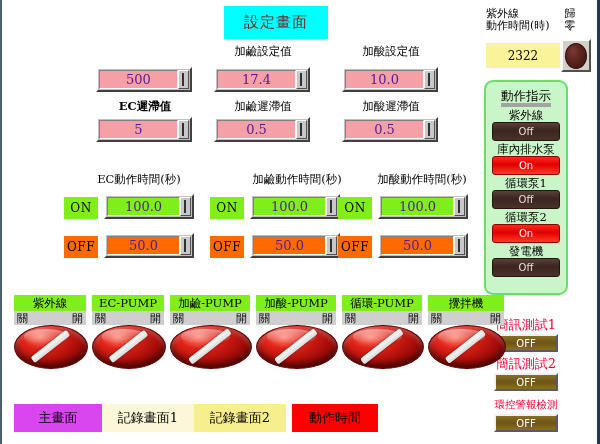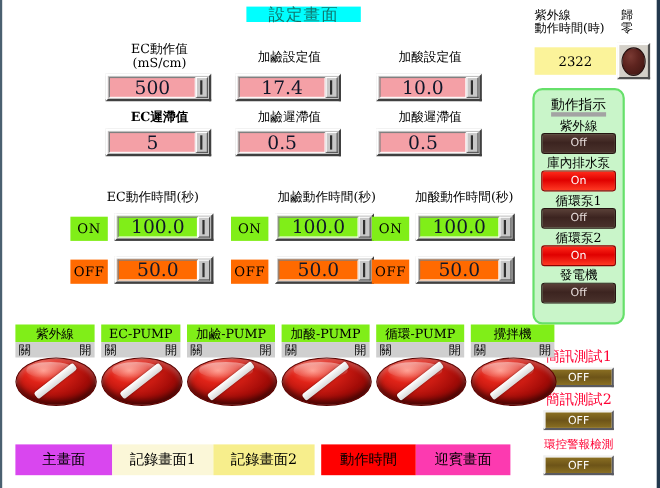--- a/index.html
+++ b/index.html
@@ -14,24 +14,24 @@
     position:absolute;left:0;top:0;width:600px;height:444px;
     background:#ffffff;
     border-left:2px solid #4a6070;
     border-right:3px solid #23384d;
     box-sizing:border-box;
   }
   .abs{position:absolute;}
 
   
   #title-banner{
-    left:222px;top:6px;width:104px;height:14px;
+    left:222px;top:6px;width:104px;height:33px;
     background:#00ffff;
     display:flex;align-items:center;justify-content:center;
-    font-size:15px;color:#0f766e;letter-spacing:1px;
+    font-size:15px;color:#7f1d1d;letter-spacing:1px;
     font-family:Liberation Sans, sans-serif;
   }
 
   
   .fld-label{
     font-size:11.5px;color:#000;text-align:center;
     line-height:13px;white-space:nowrap;
     font-family:"DejaVu Serif",serif;
   }
 
@@ -46,21 +46,21 @@
     padding:1px;
     box-sizing:border-box;
   }
   .numbox .val{
     flex:1 1 auto;
     display:flex;align-items:center;justify-content:center;
     border-top:1px solid #808080;
     border-left:1px solid #808080;
     border-right:1px solid #ffffff;
     border-bottom:1px solid #ffffff;
-    font-size:17px;color:#0f172a;
+    font-size:13px;color:#4c1d95;
     font-family:"DejaVu Serif",serif;
   }
   .numbox .spin{
     width:9px;flex:0 0 9px;
     background:#c8c8c8;
     border-top:1px solid #ffffff;
     border-left:1px solid #ffffff;
     border-right:1px solid #505050;
     border-bottom:1px solid #505050;
     position:relative;
@@ -215,24 +215,20 @@
   .nav-red{background:#ff0000;}
   .nav-magenta{background:#fc3ab0;}
 </style>
 </head>
 <body>
 
 <div id="screen">
 
   <div class="abs" id="title-banner">設定畫面</div>
 
-  <div class="abs" style="left:88px;top:38px;width:110px;">
-    <div class="fld-label">EC動作值</div>
-    <div class="fld-label">(mS/cm)</div>
-  </div>
   <div class="abs numbox" style="left:94px;top:67px;width:96px;height:25px;">
     <div class="val pinkval">500</div>
     <div class="spin"></div>
   </div>
 
   <div class="abs fld-label" style="left:88px;top:100px;width:110px;font-weight:bold;">EC遲滯值</div>
   <div class="abs numbox" style="left:94px;top:117px;width:96px;height:25px;">
     <div class="val pinkval">5</div>
     <div class="spin"></div>
   </div>
@@ -433,15 +429,14 @@
         <div class="gloss"></div>
       </div>
       <div class="slot"></div>
     </div>
   </div>
 
   <div class="abs navbtn nav-pink" style="left:12px;top:404px;width:88px;">主畫面</div>
   <div class="abs navbtn nav-cream" style="left:100px;top:404px;width:92px;">記錄畫面1</div>
   <div class="abs navbtn nav-yellow" style="left:192px;top:404px;width:92px;">記錄畫面2</div>
   <div class="abs navbtn nav-red" style="left:290px;top:404px;width:86px;">動作時間</div>
-  <div class="abs navbtn nav-magenta" style="left:376px;top:404px;width:86px;">迎賓畫面</div>
 
 </div>
 
 </body></html>

